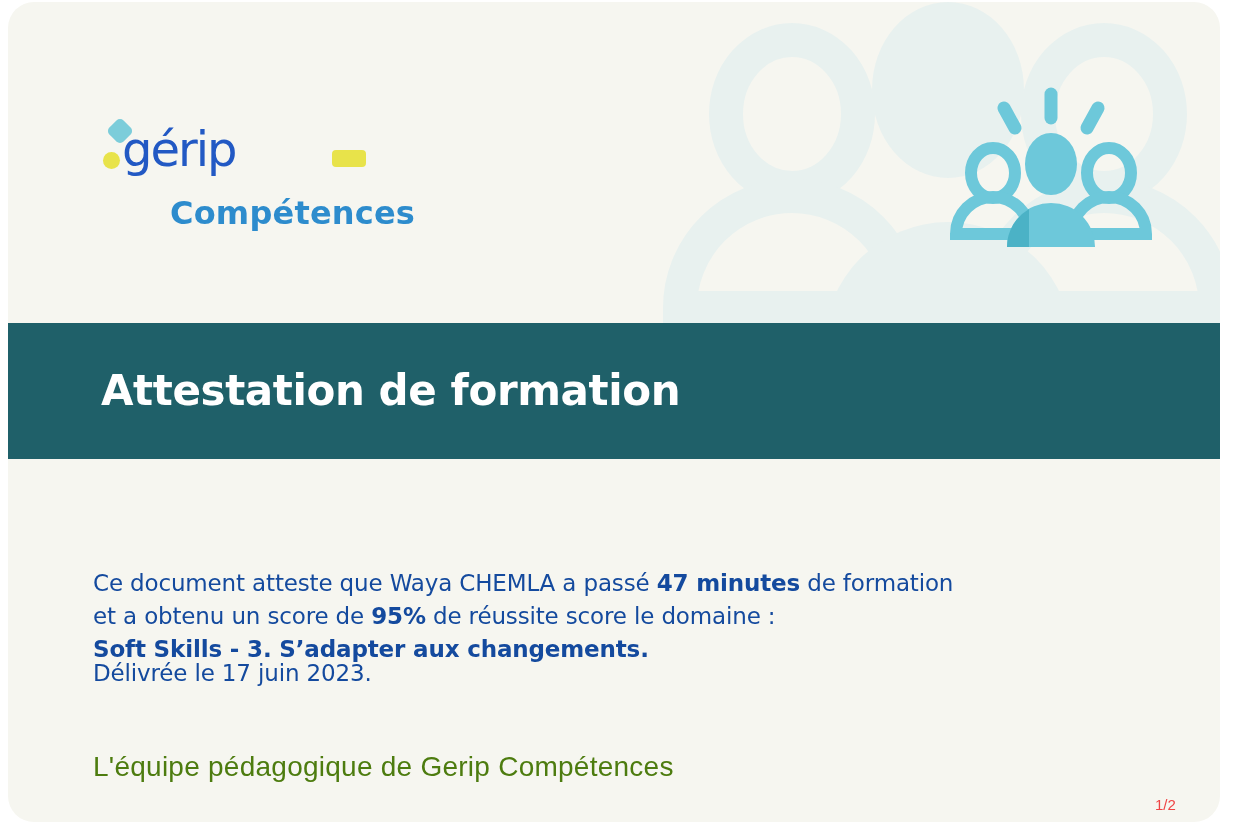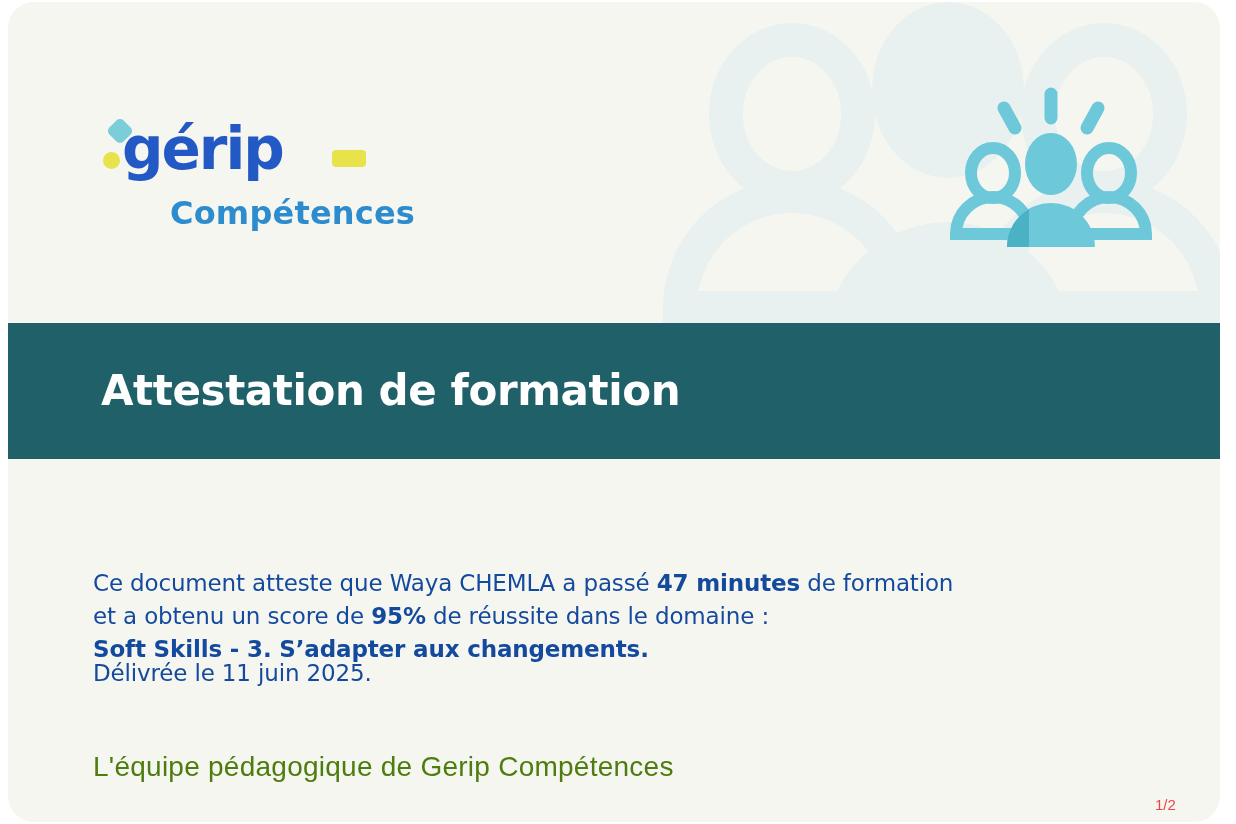--- a/index.html
+++ b/index.html
@@ -62,22 +62,22 @@
     left: 92px;
     top: 104px;
     width: 270px;
     height: 125px;
   }
   .logo-wordmark {
     position: absolute;
     left: 22px;
     top: 0;
     font-family: "DejaVu Sans", "Liberation Sans", sans-serif;
-    font-size: 58px;
-    font-weight: bold;
+    font-size: 48px;
+    font-weight: normal;
     color: #2259c4;
     letter-spacing: -2px;
     line-height: 86px;
   }
   .logo-sub {
     position: absolute;
     left: 70px;
     top: 92px;
     font-family: "DejaVu Sans", "Liberation Sans", sans-serif;
     font-size: 32px;
@@ -261,25 +261,25 @@
       </svg>
     </div>
 
     <div class="title-band">
       <div class="title-text">Attestation de formation</div>
     </div>
 
     <div class="body-area">
       <p class="body-text">
         <span>Ce document atteste que Waya CHEMLA a passé </span><b>47 minutes</b><span> de formation</span><br>
-        <span>et a obtenu un score de </span><b>95%</b><span> de réussite dans le domaine :</span>
+        <span>et a obtenu un score de </span><b>95%</b><span> de réussite score le domaine :</span>
         <span class="domain-line">Soft Skills - 3. S’adapter aux changements.</span>
       </p>
 
-      <div class="date-line">Délivrée le 11 juin 2025.</div>
+      <div class="date-line">Délivrée le 17 juin 2023.</div>
 
       <div class="signoff">L'équipe pédagogique de Gerip Compétences</div>
     </div>
 
   </div>
 
   <div class="page-number">1/2</div>
 </div>
 
 </body></html>

